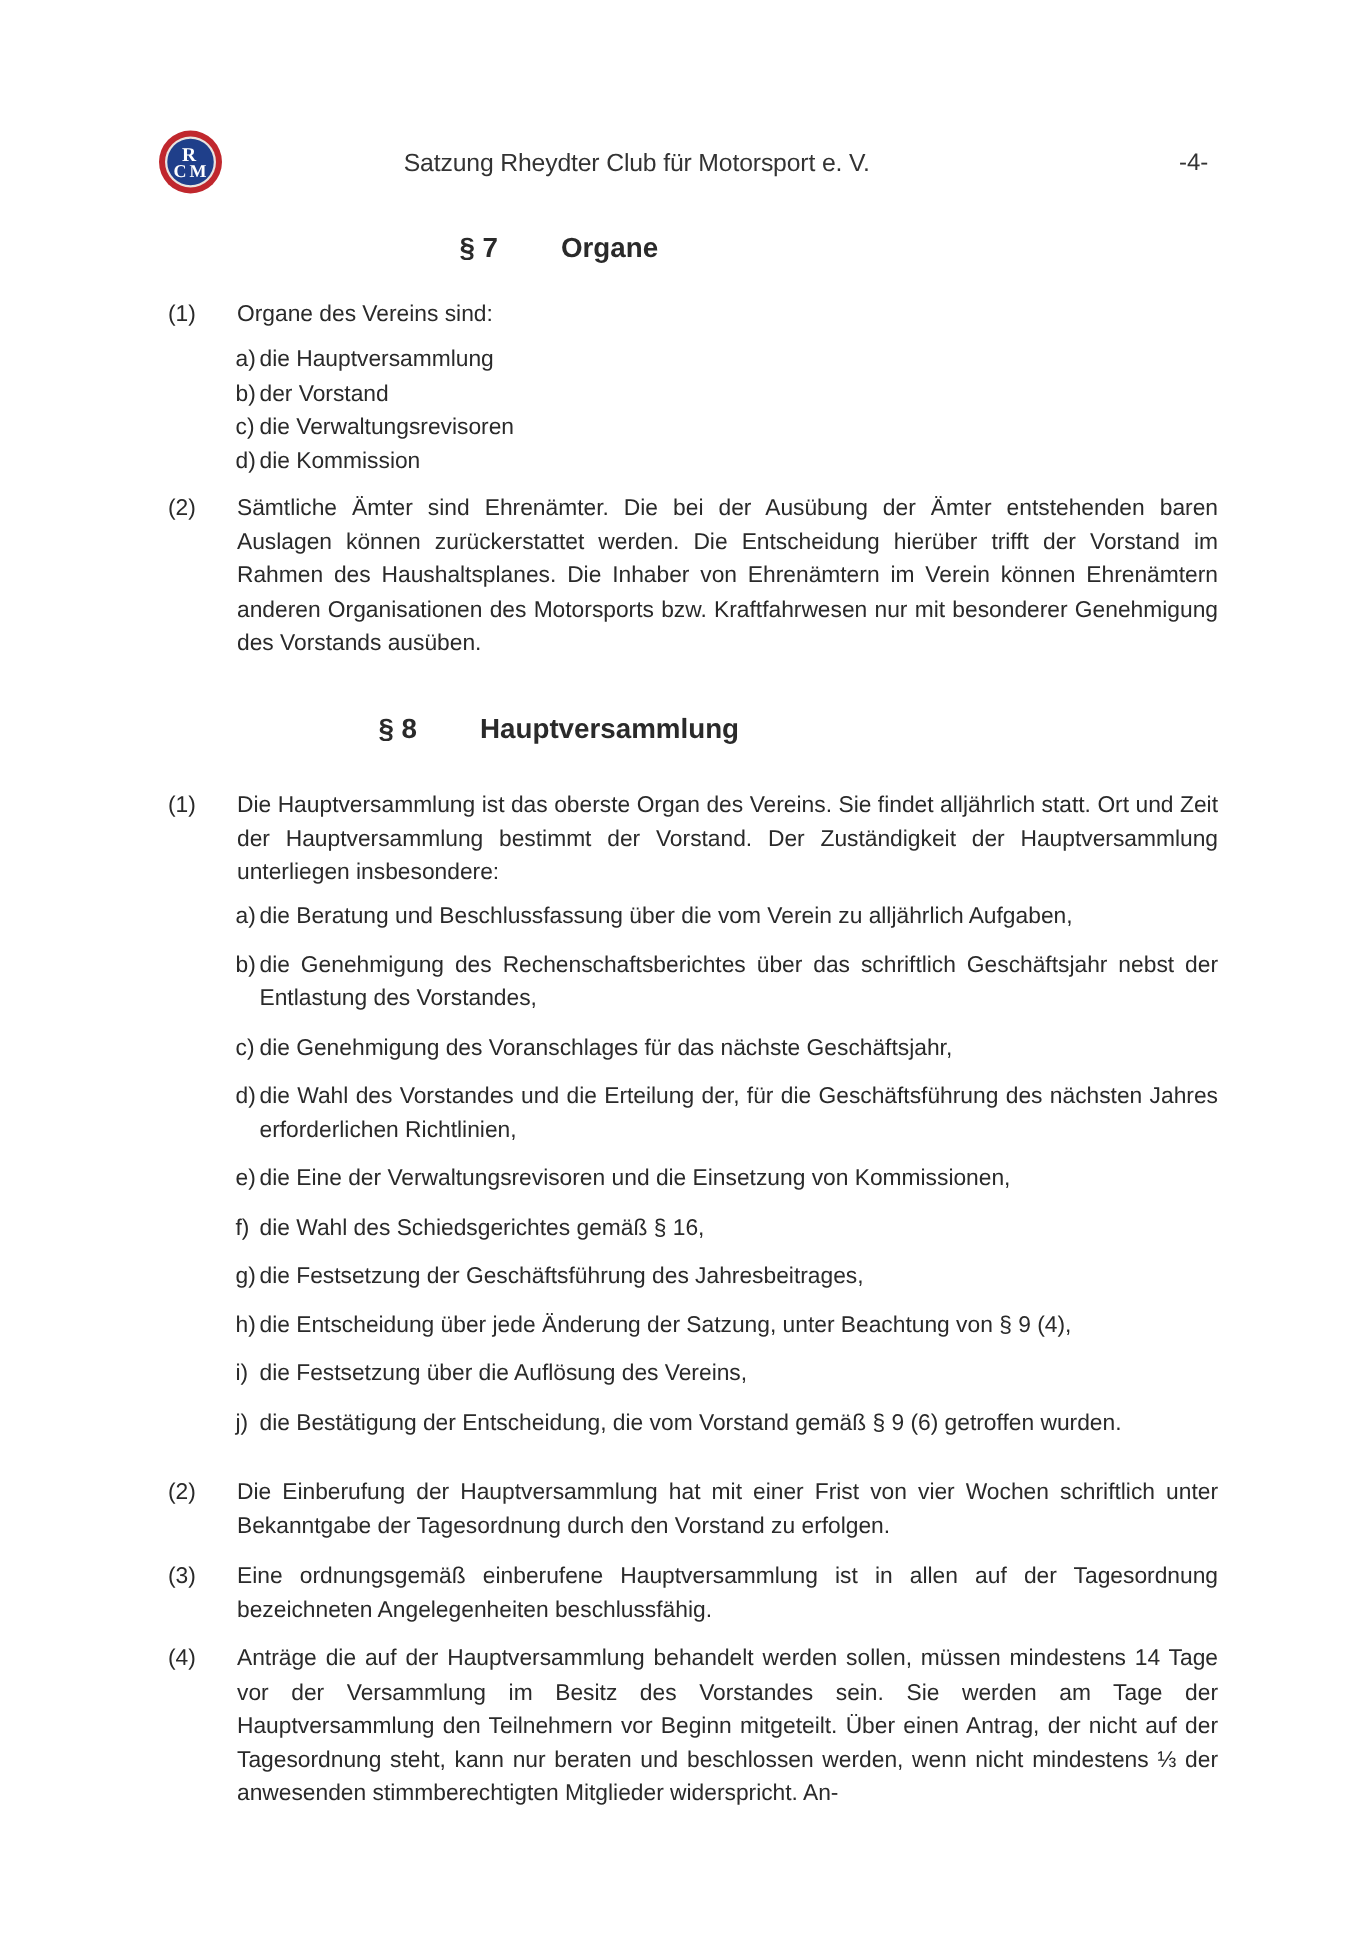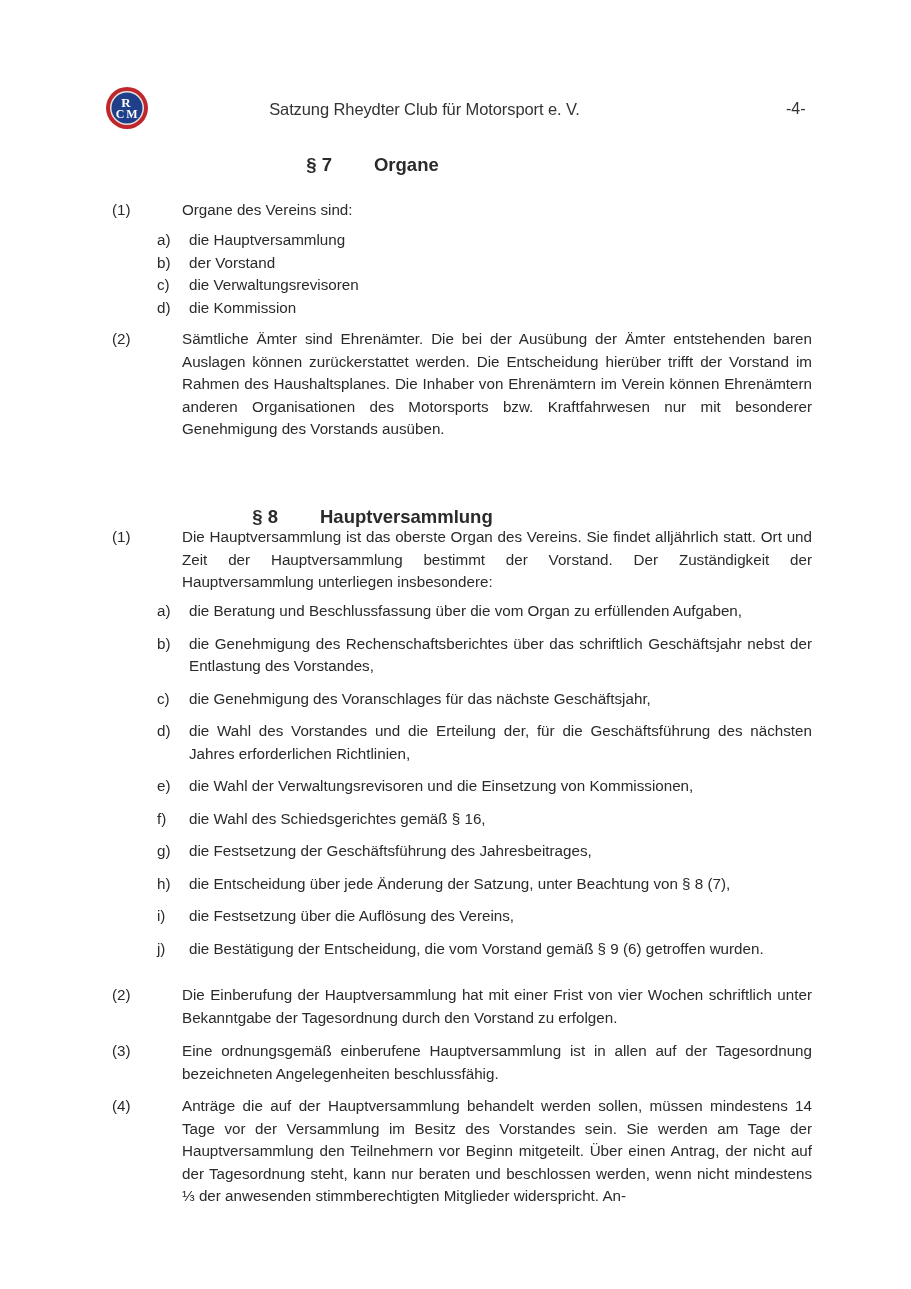--- a/index.html
+++ b/index.html
@@ -23,25 +23,25 @@
     position: absolute; left: 0; width: 745px; text-align: center;
     font-weight: bold; font-size: 18.5px; color: #2a2a2a;
   }
   .sec-heading .num { display: inline-block; }
   .sec-heading .gap { display: inline-block; width: 42px; }
   .para {
     position: absolute; left: 112px; width: 700px;
     font-size: 15.2px; line-height: 22.5px;
   }
   .para .label { position: absolute; left: 0; top: 0; }
-  .para .text { margin-left: 70px; text-align: justify; }
+  .para .text { margin-left: 46px; text-align: justify; }
   .subitems { position: absolute; left: 157px; width: 655px; font-size: 15.2px; }
   .sub { position: relative; line-height: 22.5px; }
   .sub .letter { position: absolute; left: 0; top: 0; }
-  .sub .stext { margin-left: 32px; text-align: justify; }
+  .sub .stext { margin-left: 16px; text-align: justify; }
   .tight .sub { margin-bottom: 0; }
 </style>
 </head>
 <body>
 
 <div class="logo">
   <svg width="44" height="44" viewBox="0 0 44 44">
     <circle cx="22" cy="22" r="21" fill="#c0272d"></circle>
     <circle cx="22" cy="22" r="17" fill="#e9e4e0"></circle>
     <circle cx="22" cy="22" r="15.5" fill="#1f3f8a"></circle>
@@ -78,61 +78,61 @@
       <span class="letter">d)</span>
       <div class="stext">die Kommission</div>
     </div>
 </div>
 
 <div class="para" style="top:328px;">
   <span class="label">(2)</span>
   <div class="text">Sämtliche Ämter sind Ehrenämter. Die bei der Ausübung der Ämter entstehenden baren Auslagen können zurückerstattet werden. Die Entscheidung hierüber trifft der Vorstand im Rahmen des Haushaltsplanes. Die Inhaber von Ehrenämtern im Verein können Ehrenämtern anderen Organisationen des Motorsports bzw. Kraftfahrwesen nur mit besonderer Genehmigung des Vorstands ausüben.</div>
 </div>
 
-<div class="sec-heading" style="top:506px;">
+<div class="sec-heading" style="top:475px;">
   <span class="num">§ 8</span><span class="gap"></span><span>Hauptversammlung</span>
 </div>
 
 <div class="para" style="top:526px;">
   <span class="label">(1)</span>
   <div class="text">Die Hauptversammlung ist das oberste Organ des Vereins. Sie findet alljährlich statt. Ort und Zeit der Hauptversammlung bestimmt der Vorstand. Der Zuständigkeit der Hauptversammlung unterliegen insbesondere:</div>
 </div>
 
 <div class="subitems" style="top:600px;">
   <div class="sub" style="margin-bottom:10px;">
       <span class="letter">a)</span>
-      <div class="stext">die Beratung und Beschlussfassung über die vom Organ zu erfüllenden Aufgaben,</div>
+      <div class="stext">die Beratung und Beschlussfassung über die vom Verein zu alljährlich Aufgaben,</div>
     </div>
   <div class="sub" style="margin-bottom:10px;">
       <span class="letter">b)</span>
       <div class="stext">die Genehmigung des Rechenschaftsberichtes über das schriftlich Geschäftsjahr nebst der Entlastung des Vorstandes,</div>
     </div>
   <div class="sub" style="margin-bottom:10px;">
       <span class="letter">c)</span>
       <div class="stext">die Genehmigung des Voranschlages für das nächste Geschäftsjahr,</div>
     </div>
   <div class="sub" style="margin-bottom:10px;">
       <span class="letter">d)</span>
       <div class="stext">die Wahl des Vorstandes und die Erteilung der, für die Geschäftsführung des nächsten Jahres erforderlichen Richtlinien,</div>
     </div>
   <div class="sub" style="margin-bottom:10px;">
       <span class="letter">e)</span>
-      <div class="stext">die Wahl der Verwaltungsrevisoren und die Einsetzung von Kommissionen,</div>
+      <div class="stext">die Eine der Verwaltungsrevisoren und die Einsetzung von Kommissionen,</div>
     </div>
   <div class="sub" style="margin-bottom:10px;">
       <span class="letter">f)</span>
       <div class="stext">die Wahl des Schiedsgerichtes gemäß § 16,</div>
     </div>
   <div class="sub" style="margin-bottom:10px;">
       <span class="letter">g)</span>
       <div class="stext">die Festsetzung der Geschäftsführung des Jahresbeitrages,</div>
     </div>
   <div class="sub" style="margin-bottom:10px;">
       <span class="letter">h)</span>
-      <div class="stext">die Entscheidung über jede Änderung der Satzung, unter Beachtung von § 8 (7),</div>
+      <div class="stext">die Entscheidung über jede Änderung der Satzung, unter Beachtung von § 9 (4),</div>
     </div>
   <div class="sub" style="margin-bottom:10px;">
       <span class="letter">i)</span>
       <div class="stext">die Festsetzung über die Auflösung des Vereins,</div>
     </div>
   <div class="sub">
       <span class="letter">j)</span>
       <div class="stext">die Bestätigung der Entscheidung, die vom Vorstand gemäß § 9 (6) getroffen wurden.</div>
     </div>
 </div>

